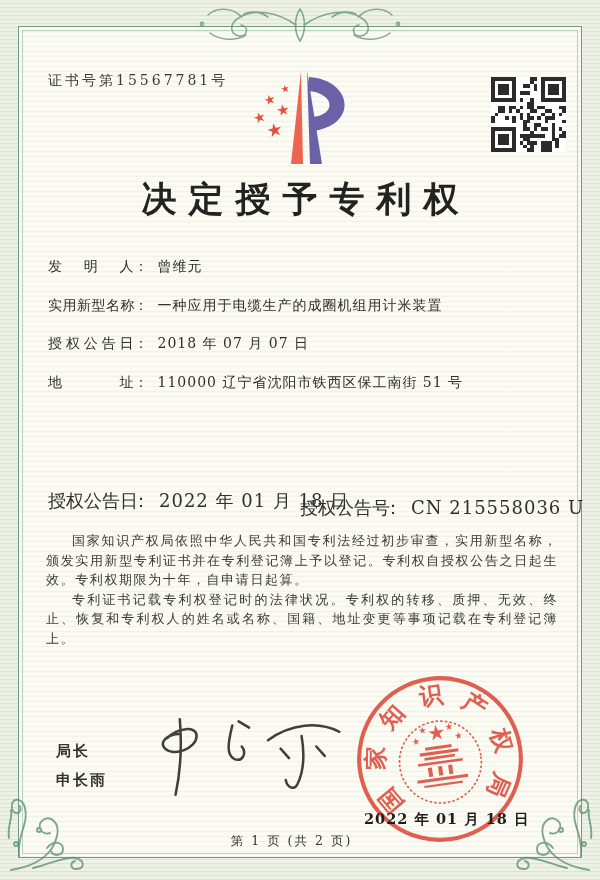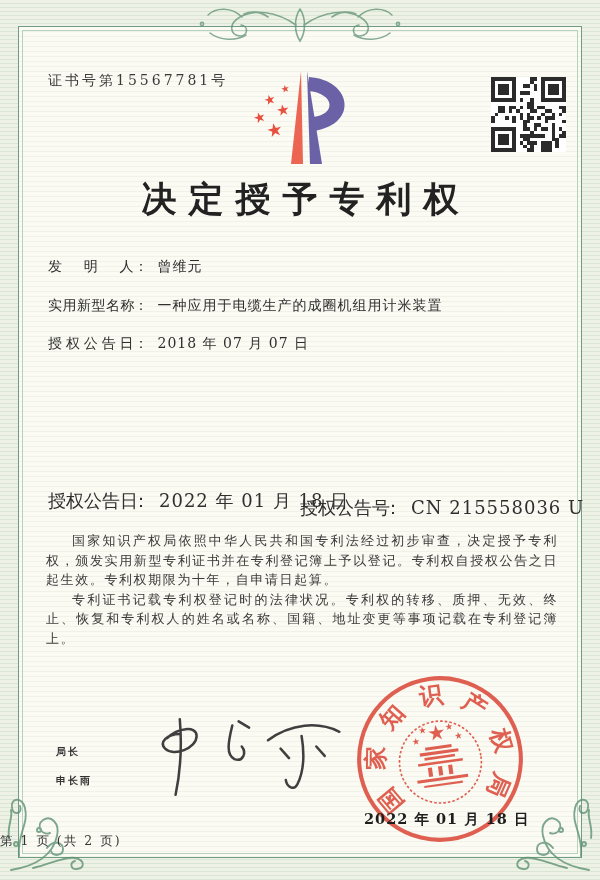--- a/index.html
+++ b/index.html
@@ -29,26 +29,26 @@
   .fields{position:absolute;left:48px;top:258px;right:40px;}
   .field-row{height:38.5px;font-size:14px;letter-spacing:.5px;white-space:nowrap;}
   .f-label{display:inline-block;width:86px;text-align:justify;text-align-last:justify;vertical-align:bottom;}
   .f-colon{display:inline-block;}
   .f-value{margin-left:9px;letter-spacing:1px;}
   .grant-row{position:absolute;left:48px;top:489px;right:30px;font-size:18px;white-space:nowrap;}
   .grant-right{position:absolute;left:252px;top:7px;}
   .g-label{display:inline-block;width:84px;text-align:justify;text-align-last:justify;vertical-align:bottom;}
   .paragraphs{position:absolute;left:46px;top:531px;width:512px;font-size:13px;line-height:19.5px;letter-spacing:1.6px;color:#3a3a3a;text-align:justify;}
   .paragraphs p{text-indent:2em;}
-  .director{position:absolute;left:56px;top:737px;font-family:Liberation Sans, sans-serif;font-size:10px;font-weight:600;line-height:29px;letter-spacing:2px;color:#333;}
+  .director{position:absolute;left:56px;top:737px;font-family:Liberation Serif, serif;font-size:15px;font-weight:600;line-height:29px;letter-spacing:2px;color:#333;}
   .signature{position:absolute;left:142px;top:712px;width:210px;height:90px;}
   .seal{position:absolute;left:353px;top:672px;width:174px;height:174px;transform:rotate(-8deg);opacity:.92;}
   .seal-char{font-size:23px;font-weight:600;fill:var(--seal-red);font-family:"DejaVu Serif",serif;}
   .seal-date{position:absolute;left:364px;top:810px;font-size:14.5px;font-weight:600;letter-spacing:1px;color:#1e1e1e;z-index:5;}
-  .footer{position:absolute;left:0;right:17px;top:833px;font-size:12.5px;letter-spacing:2px;color:#333;}
+  .footer{position:absolute;left:0;right:17px;top:833px;text-align:center;font-size:12.5px;letter-spacing:2px;color:#333;}
   .ornament-top{position:absolute;left:180px;top:3px;width:240px;height:44px;}
   .corner-bl{position:absolute;left:3px;top:768px;width:110px;height:110px;}
   .corner-br{position:absolute;left:487px;top:768px;width:110px;height:110px;transform:scaleX(-1);}
   svg{display:block;}
 </style>
 </head>
 <body>
 
 <div class="page">
 
@@ -233,33 +233,36 @@
   <div class="fields">
     <div class="field-row">
       <span class="f-label">发明人</span><span class="f-colon">：</span><span class="f-value">曾维元</span>
     </div>
     <div class="field-row">
       <span class="f-label">实用新型名称</span><span class="f-colon">：</span><span class="f-value">一种应用于电缆生产的成圈机组用计米装置</span>
     </div>
     <div class="field-row">
       <span class="f-label">授权公告日</span><span class="f-colon">：</span><span class="f-value">2018 年 07 月 07 日</span>
     </div>
+    <div class="field-row">
+      <span class="f-label">地址</span><span class="f-colon">：</span><span class="f-value">110000 辽宁省沈阳市铁西区保工南街 51 号</span>
+    </div>
   </div>
 
   <div class="grant-row">
     <span>
       <span class="g-label">授权公告日</span><span>：</span><span class="f-value">2022 年 01 月 18 日</span>
     </span>
     <span class="grant-right">
       <span class="g-label">授权公告号</span><span>：</span><span class="f-value">CN 215558036 U</span>
     </span>
   </div>
 
   <div class="paragraphs">
-    <p>国家知识产权局依照中华人民共和国专利法经过初步审查，决定授予专利权，颁发实用新型专利证书并在专利登记簿上予以登记。专利权自授权公告之日起生效。专利权期限为十年，自申请日起算。</p>
+    <p>国家知识产权局依照中华人民共和国专利法经过初步审查，实用新型名称，颁发实用新型专利证书并在专利登记簿上予以登记。专利权自授权公告之日起生效。专利权期限为十年，自申请日起算。</p>
     <p>专利证书记载专利权登记时的法律状况。专利权的转移、质押、无效、终止、恢复和专利权人的姓名或名称、国籍、地址变更等事项记载在专利登记簿上。</p>
   </div>
 
   <div class="director">
     <div>局长</div>
     <div>申长雨</div>
   </div>
 
   <svg class="signature" viewBox="0 0 200 80">
     <g stroke="#3f3f3f" stroke-width="2.4" fill="none" stroke-linecap="round" stroke-linejoin="round">

